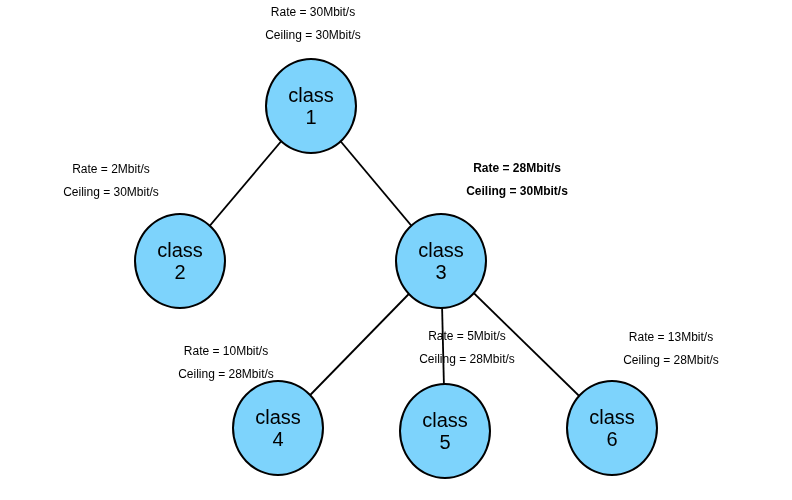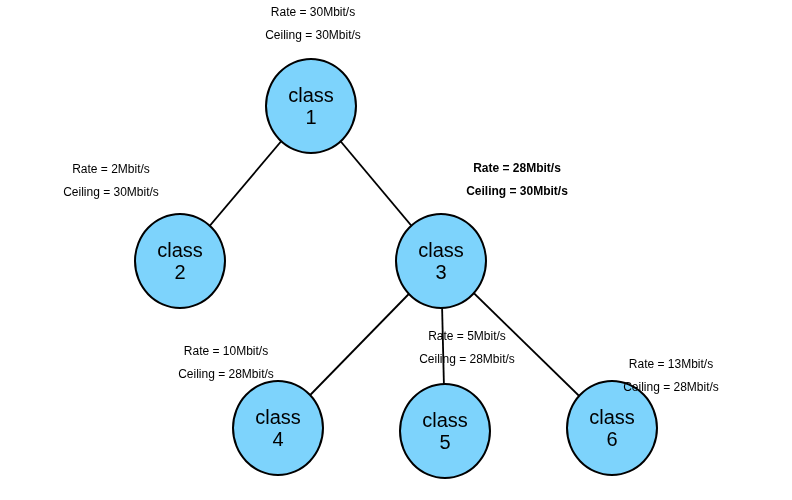--- a/index.html
+++ b/index.html
@@ -51,21 +51,21 @@
   #node-3 { left: 395px; top: 213px; }
   #node-4 { left: 232px; top: 380px; }
   #node-5 { left: 399px; top: 383px; }
   #node-6 { left: 566px; top: 380px; }
   
   #annot-1 { left: 313px; top:   1px; }
   #annot-2 { left: 111px; top: 158px; }
   #annot-3 { left: 517px; top: 157px; font-weight: bold; }
   #annot-4 { left: 226px; top: 340px; }
   #annot-5 { left: 467px; top: 325px; }
-  #annot-6 { left: 671px; top: 326px; margin-top: 27px; }
+  #annot-6 { left: 671px; top: 326px; }
 </style>
 </head>
 <body>
 
 <div class="stage">
 
   <svg class="edges" viewBox="0 0 792 500" xmlns="http://www.w3.org/2000/svg">
     <line x1="311" y1="106" x2="180" y2="261"></line>
     <line x1="311" y1="106" x2="441" y2="261"></line>
     <line x1="441" y1="261" x2="278" y2="428"></line>

